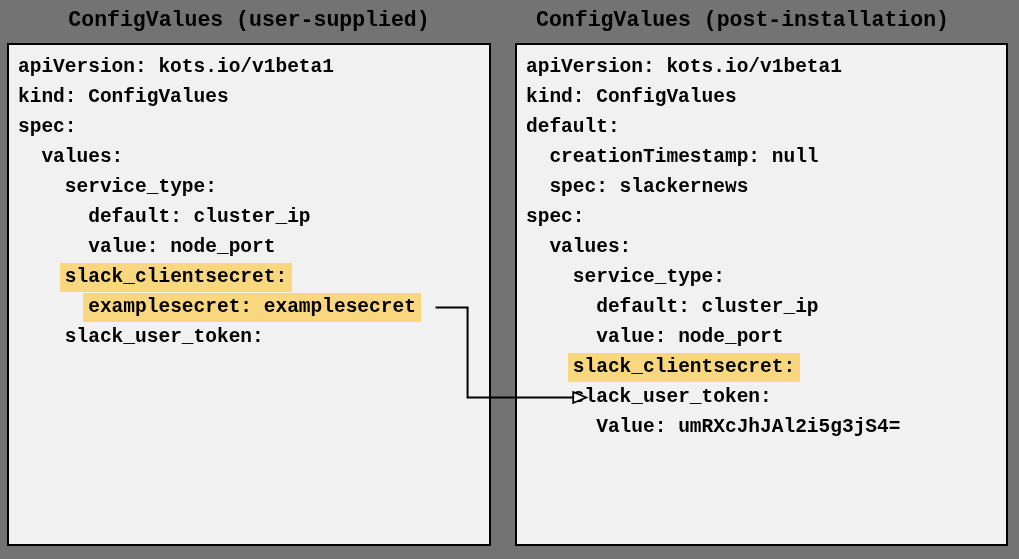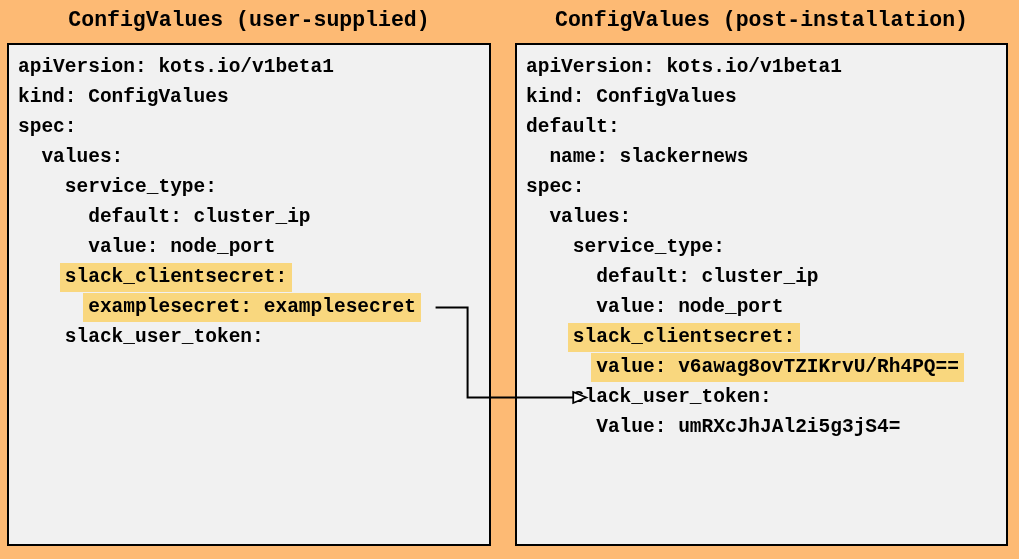--- a/index.html
+++ b/index.html
@@ -1,37 +1,37 @@
 <!DOCTYPE html>
 <html style="--hl: #F9D77E; --box-bg: #F1F1F1; --border: #000000; --text: #000000;"><head>
 <meta charset="utf-8">
 <style>
   html, body { margin: 0; padding: 0; background: #ffffff; }
   .stage {
     position: relative;
     width: 1019px;
     height: 559px;
-    background: #fdba74;
+    background: #737373;
     font-family: "Liberation Mono", "DejaVu Sans Mono", monospace;
     overflow: hidden;
   }
   .panel-title {
     position: absolute;
     top: 5px;
     height: 30px;
     line-height: 30px;
     text-align: center;
     font-weight: bold;
     font-size: 21.5px;
     color: var(--text, #000);
     letter-spacing: 0;
     white-space: pre;
   }
   .title-left  { left: 7px;   width: 484px; }
-  .title-right { left: 515px; width: 493px; }
+  .title-right { left: 496px; width: 493px; }
   .box {
     position: absolute;
     top: 43px;
     height: 503px;
     background: var(--box-bg, #f1f1f1);
     border: 2px solid var(--border, #000);
     box-sizing: border-box;
   }
   .box-left  { left: 7px;   width: 484px; }
   .box-right { left: 515px; width: 493px; }
@@ -78,28 +78,28 @@
         <div class="code-line"><span>      </span><span class="hl">examplesecret: examplesecret</span></div>
         <div class="code-line"><span>    </span><span>slack_user_token:</span></div>
       </div>
   </div>
 
   <div class="box box-right" id="box-right">
     <div class="code">
         <div class="code-line"><span></span><span>apiVersion: kots.io/v1beta1</span></div>
         <div class="code-line"><span></span><span>kind: ConfigValues</span></div>
         <div class="code-line"><span></span><span>default:</span></div>
-        <div class="code-line"><span>  </span><span>name: slackernews</span></div>
+        <div class="code-line"><span>  </span><span>creationTimestamp: null</span></div>
+        <div class="code-line"><span>  </span><span>spec: slackernews</span></div>
         <div class="code-line"><span></span><span>spec:</span></div>
         <div class="code-line"><span>  </span><span>values:</span></div>
         <div class="code-line"><span>    </span><span>service_type:</span></div>
         <div class="code-line"><span>      </span><span>default: cluster_ip</span></div>
         <div class="code-line"><span>      </span><span>value: node_port</span></div>
         <div class="code-line"><span>    </span><span class="hl">slack_clientsecret:</span></div>
-        <div class="code-line"><span>      </span><span class="hl">value: v6awag8ovTZIKrvU/Rh4PQ==</span></div>
         <div class="code-line"><span>    </span><span>slack_user_token:</span></div>
         <div class="code-line"><span>      </span><span>Value: umRXcJhJAl2i5g3jS4=</span></div>
       </div>
   </div>
 
   <svg id="arrow-layer" class="arrow-layer" viewBox="0 0 1019 559">
       <path d="M 435.578125 307.5 H 467.578125 V 397.5 H 573.21875" fill="none" stroke="#000000" stroke-width="2"></path>
       <polygon points="573.21875,392 586.21875,397.5 573.21875,403" fill="#FFFFFF" stroke="#000000" stroke-width="1.8"></polygon>
     </svg>
 

